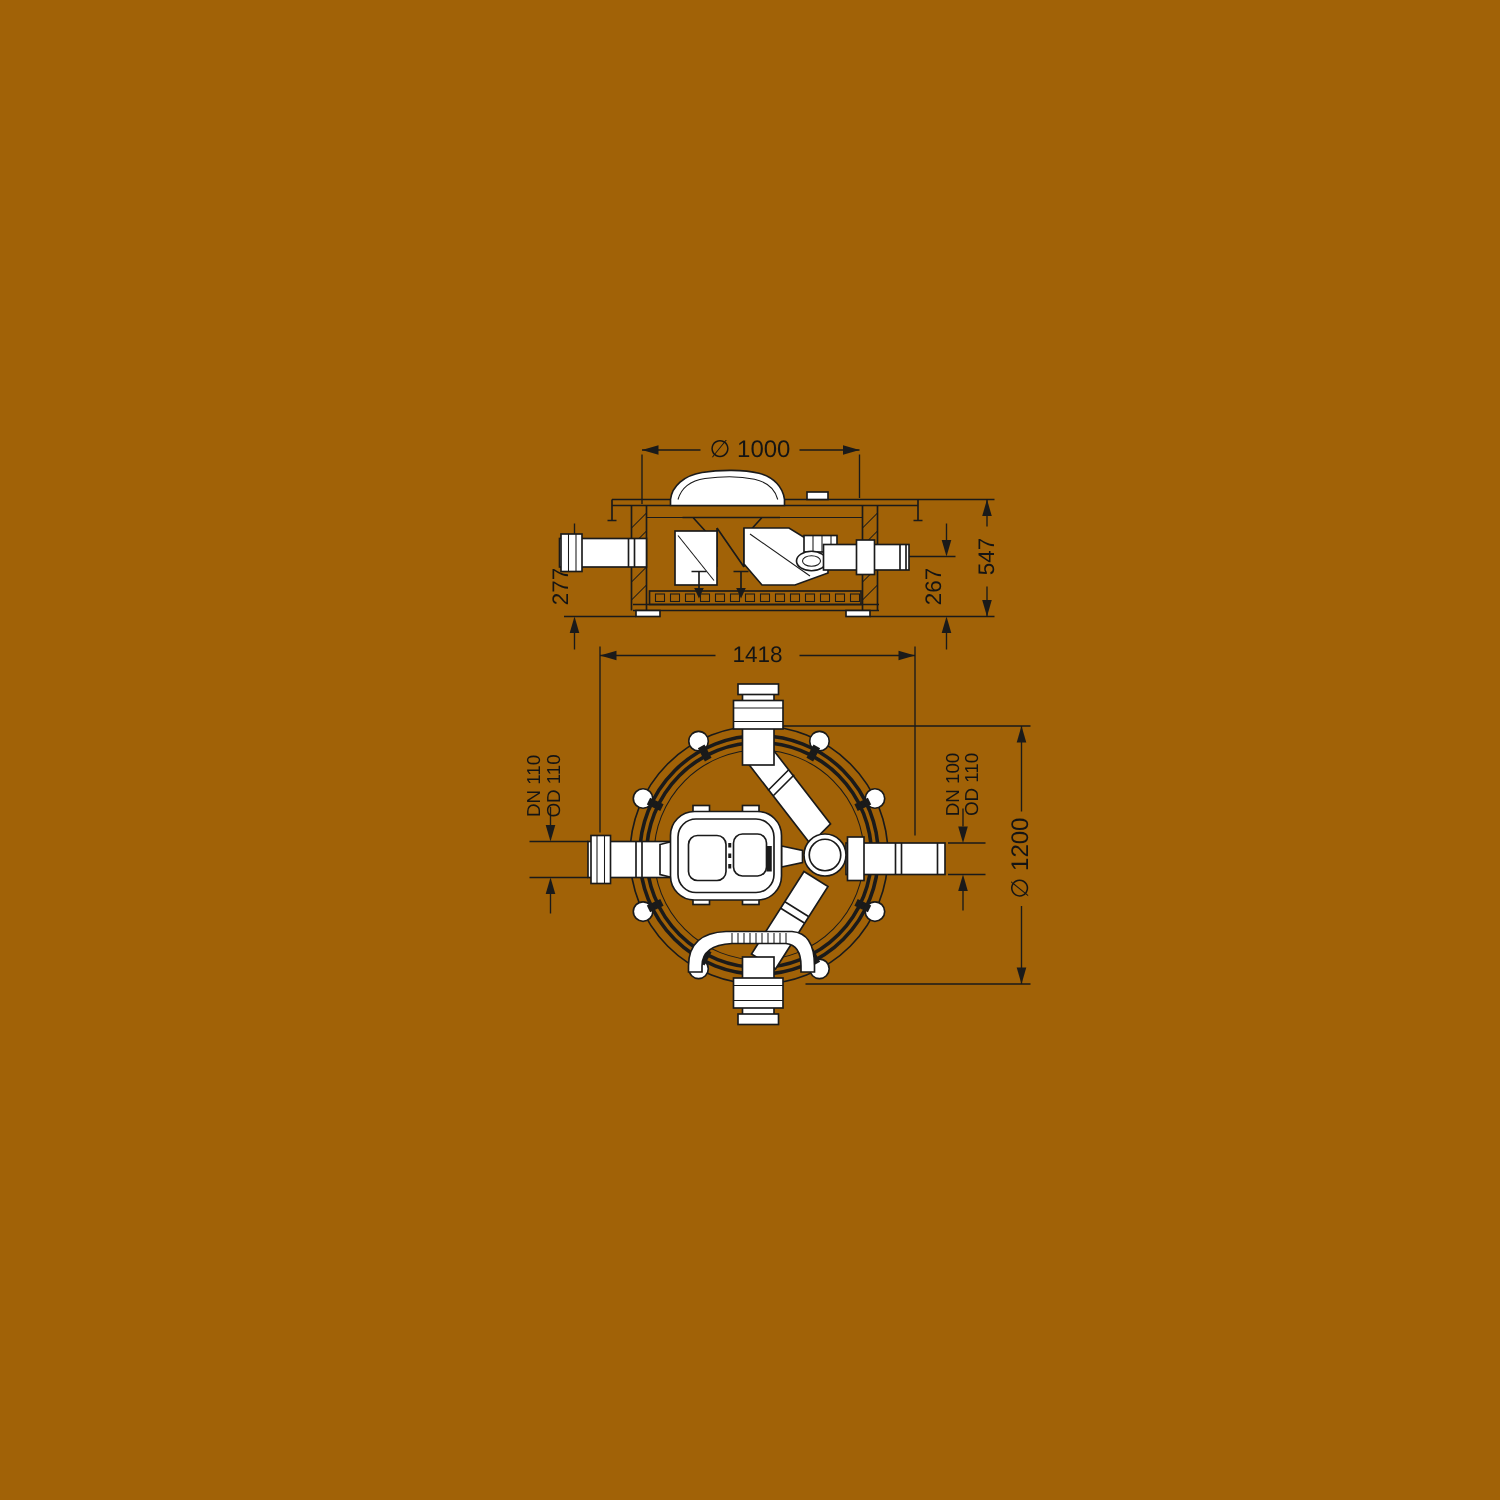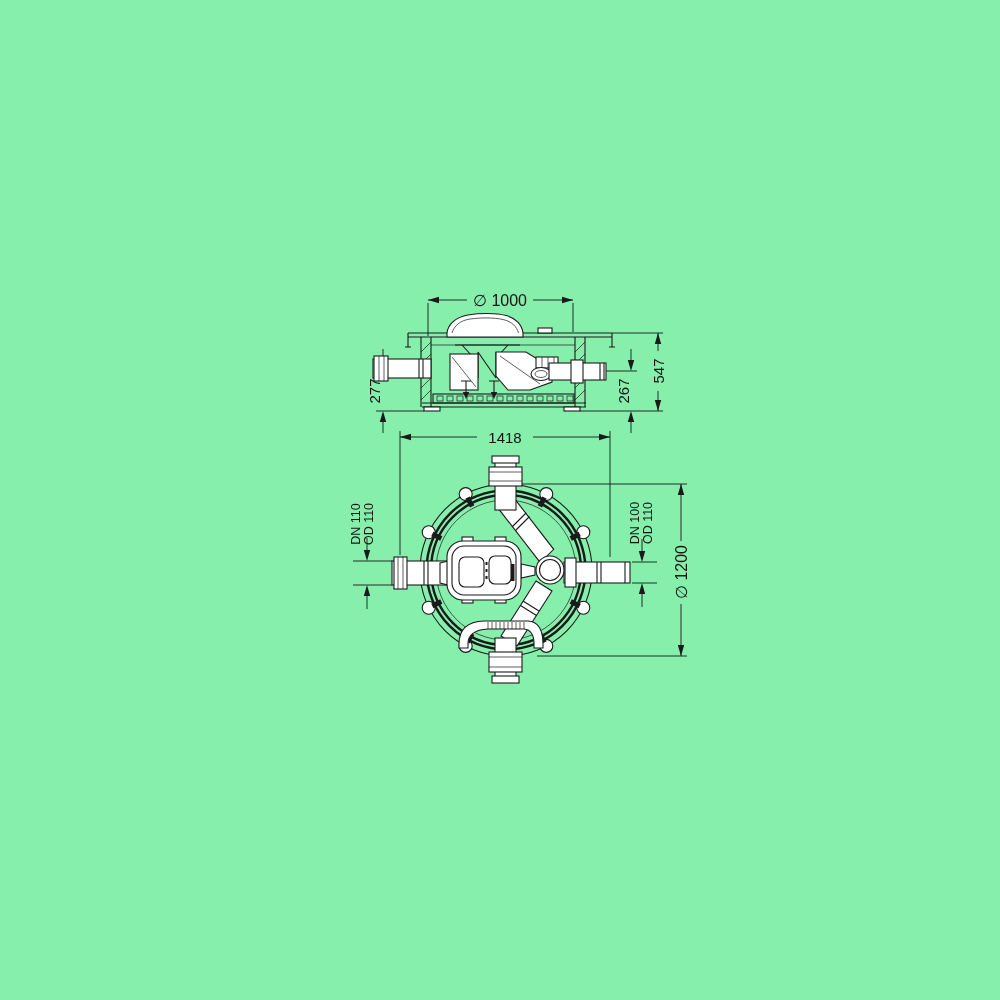--- a/index.html
+++ b/index.html
@@ -1,16 +1,16 @@
 <!DOCTYPE html>
 <html><head>
 <meta charset="utf-8">
 <style>
   html,body{margin:0;padding:0;background:#fff;}
-  #canvas{position:relative;width:1000px;height:1000px;background:#86efac;overflow:hidden;}
+  #canvas{position:relative;width:1000px;height:1000px;background:#a16207;overflow:hidden;}
   svg{position:absolute;left:0;top:0;}
   svg text{font-family:"Liberation Sans","DejaVu Sans",sans-serif;fill:#141414;}
   .dtxt{font-size:15px;}
   .dtxt-lg{font-size:16px;}
   .dtxt-sm{font-size:12.5px;}
   .ln{stroke:#1a1a1a;stroke-width:1.1;fill:none;}
   .ln2{stroke:#1a1a1a;stroke-width:2.4;fill:none;}
   .thn{stroke:#1a1a1a;stroke-width:0.7;fill:none;}
   .wf{fill:#ffffff;stroke:#1a1a1a;stroke-width:1.1;}
   .blk{fill:#1a1a1a;stroke:none;}

